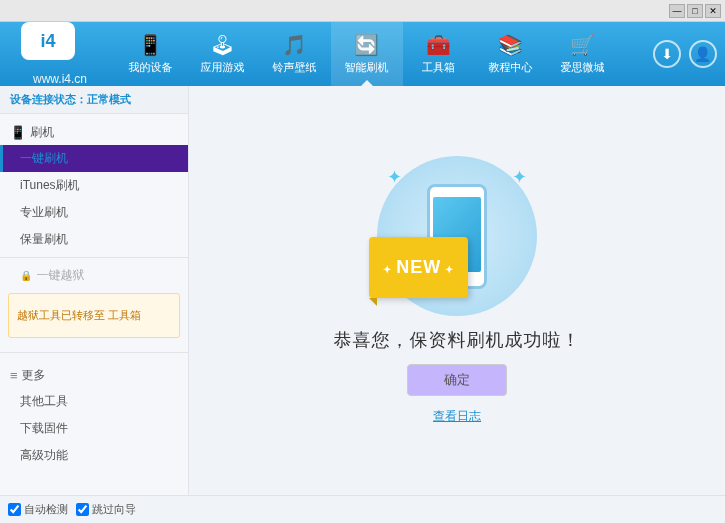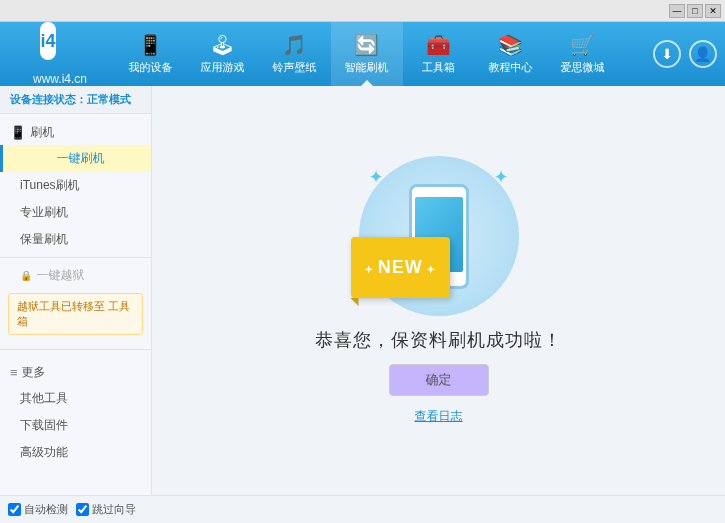--- a/index.html
+++ b/index.html
@@ -45,21 +45,21 @@
     }
     .nav-logo {
       width: 80px;
       display: flex;
       flex-direction: column;
       align-items: center;
       color: white;
       flex-shrink: 0;
     }
     .nav-logo-icon {
-      width: 16px;
+      width: 54px;
       height: 38px;
       background: white;
       border-radius: 8px;
       display: flex;
       align-items: center;
       justify-content: center;
       font-size: 18px;
       font-weight: bold;
       color: #1a8fd1;
     }
@@ -123,21 +123,21 @@
     }
 
     
     .main-layout {
       display: flex;
       height: calc(523px - 22px - 64px - 28px);
     }
 
     
     .sidebar {
-      width: 152px;
+      width: 189px;
       background: #f5f7fa;
       border-right: 1px solid #e0e4ea;
       overflow-y: auto;
       flex-shrink: 0;
     }
     .sidebar-status {
       padding: 6px 10px;
       font-size: 11px;
       color: #666;
       border-bottom: 1px solid #e0e4ea;
@@ -162,34 +162,33 @@
       color: #888;
       font-size: 13px;
     }
     .sidebar-item {
       padding: 5px 10px 5px 20px;
       font-size: 12px;
       color: #555;
       cursor: pointer;
     }
     .sidebar-item.active {
-      background: #fef9c3;
+      background: #4c1d95;
       color: #1a8fd1;
       border-left: 3px solid #1a8fd1;
       padding-left: 17px;
-      text-align: center;
     }
     .sidebar-divider {
       border: none;
       border-top: 1px solid #e0e4ea;
       margin: 4px 0;
     }
     .sidebar-warning-box {
       margin: 4px 8px;
-      padding: 5px 8px;
+      padding: 14px 8px;
       background: #fff8e6;
       border: 1px solid #ffd88a;
       border-radius: 3px;
       font-size: 11px;
       color: #c0780a;
     }
     .sidebar-item-disabled {
       padding: 5px 10px 5px 20px;
       font-size: 12px;
       color: #aaa;

